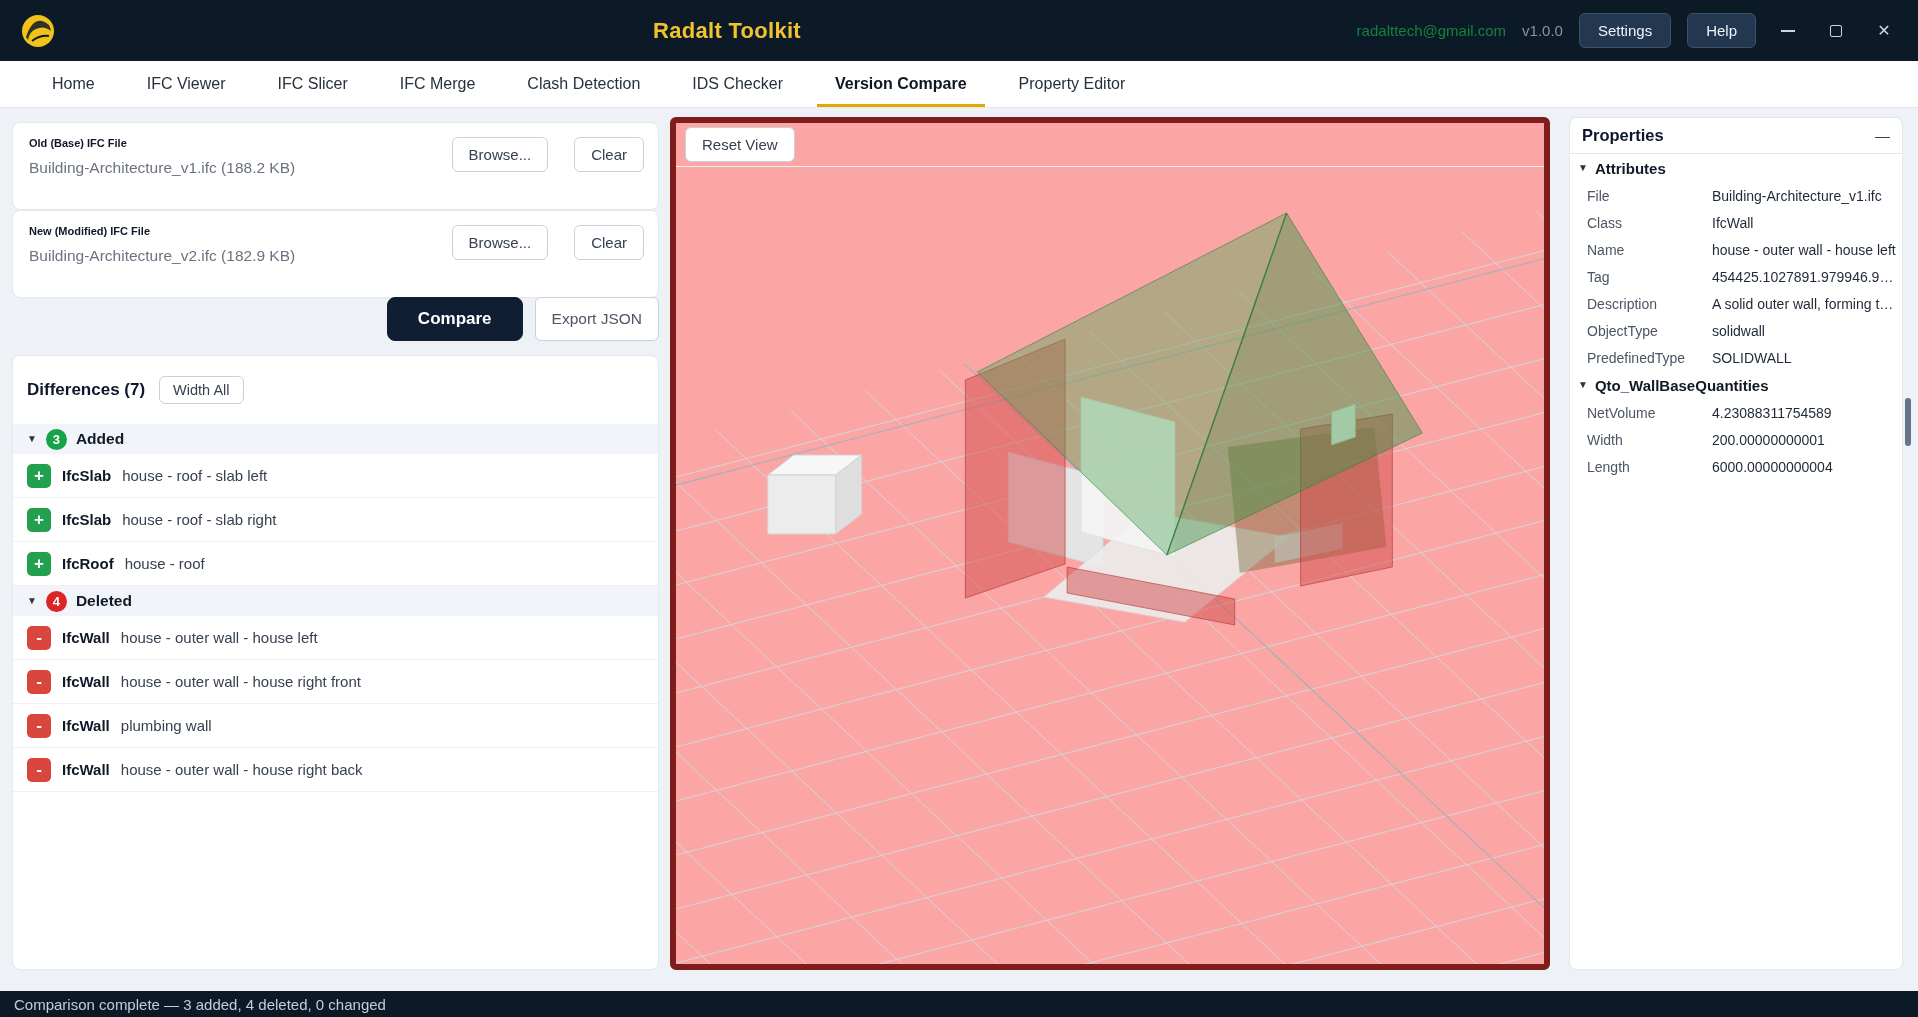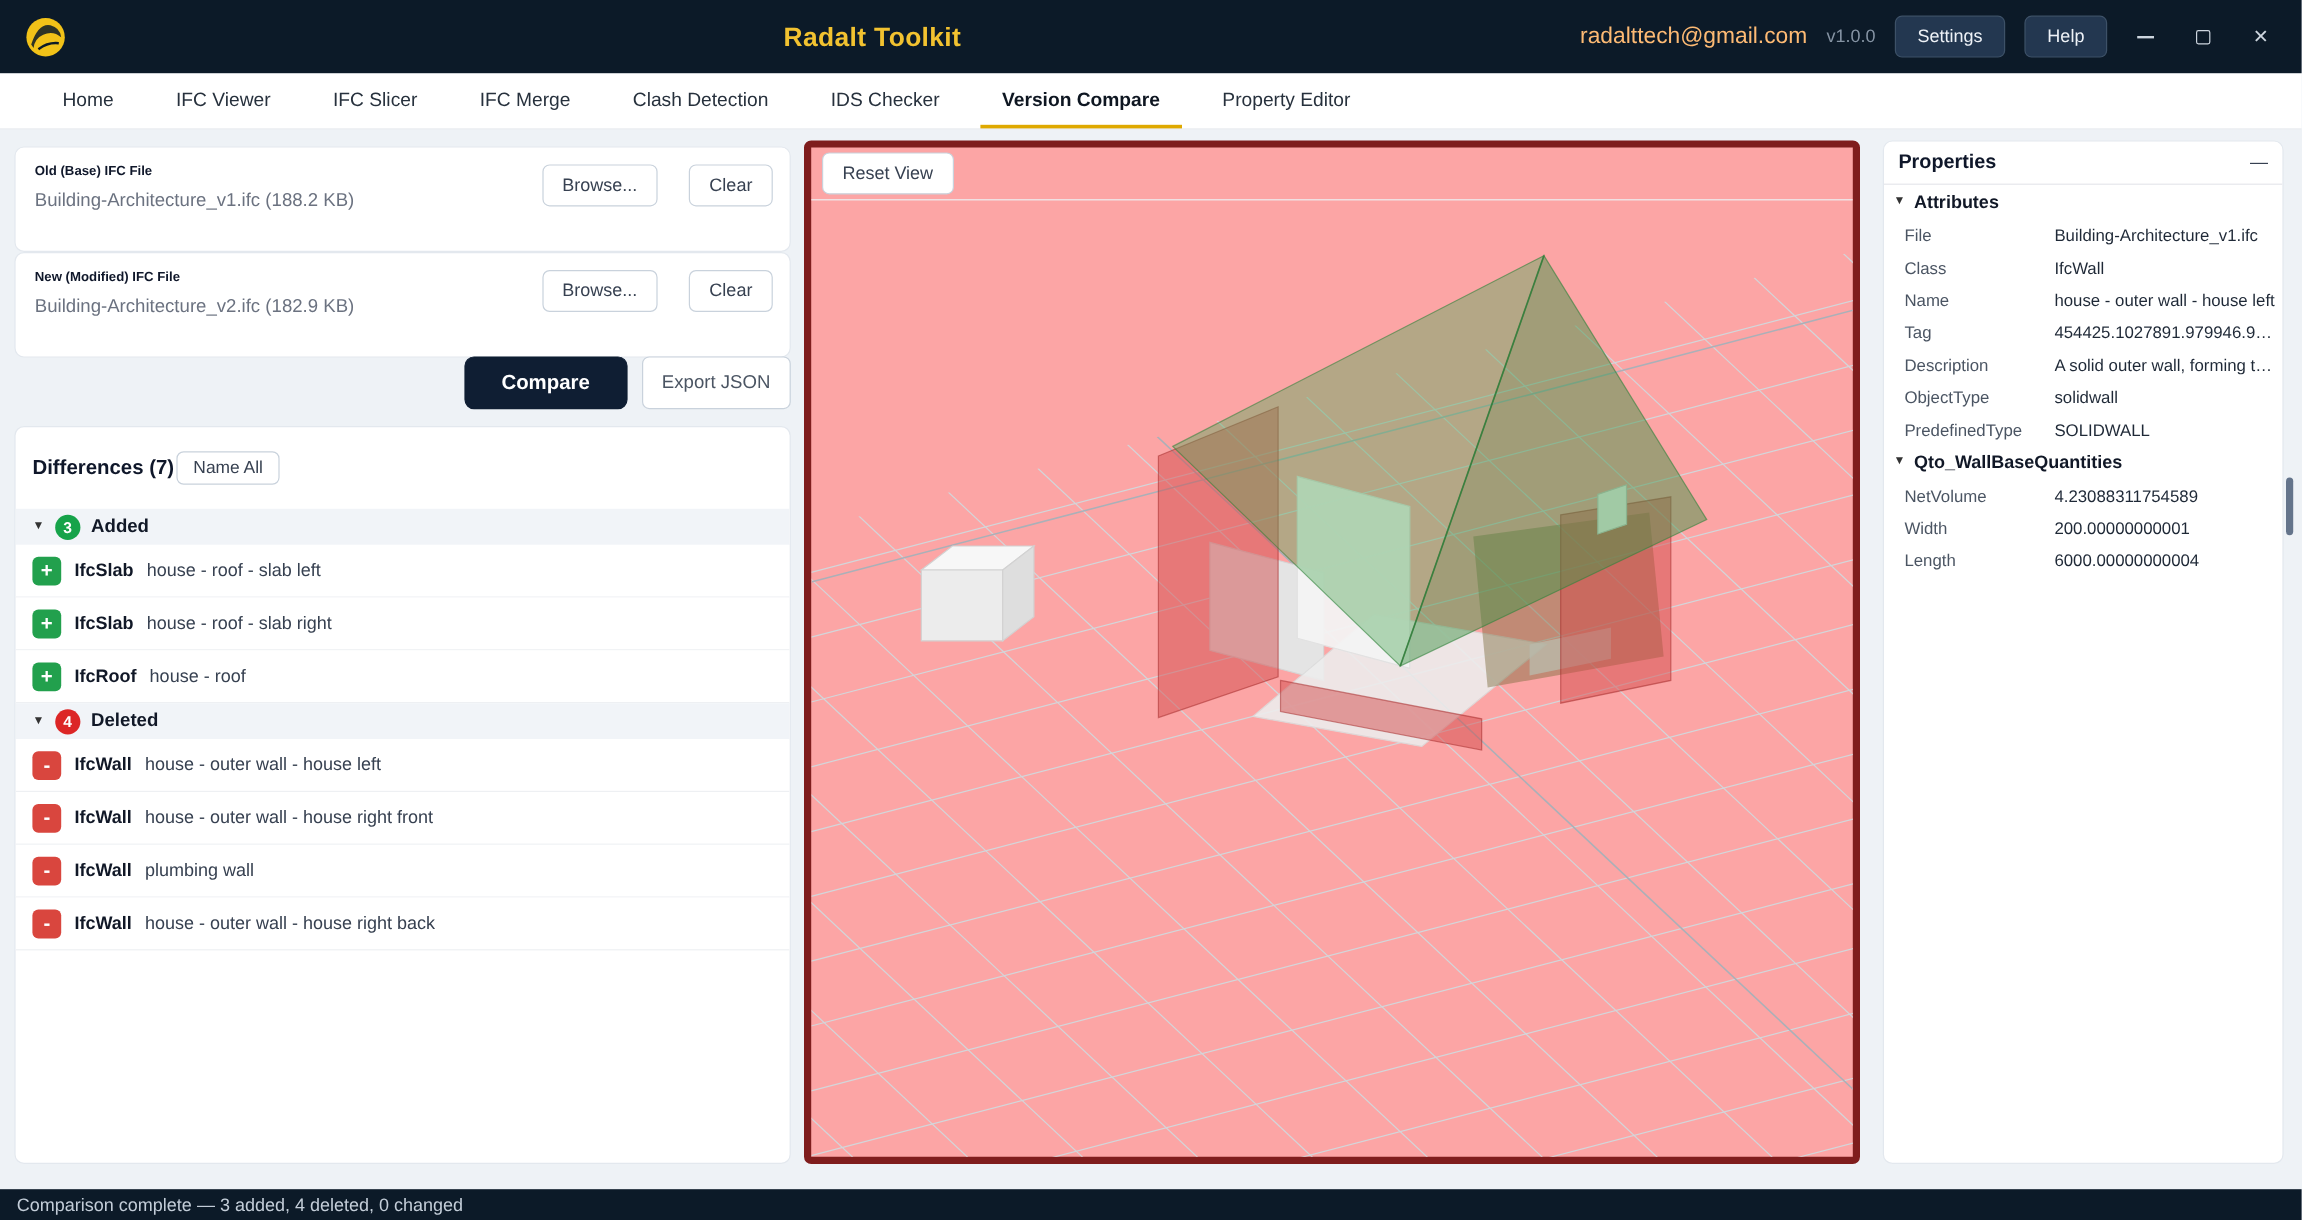--- a/index.html
+++ b/index.html
@@ -3,21 +3,21 @@
 <meta charset="utf-8">
 <style>
   *{margin:0;padding:0;box-sizing:border-box}
   html,body{width:1918px;height:1017px;overflow:hidden;background:#eef2f6;font-family:"Liberation Sans",sans-serif}
 
   
   .titlebar{position:absolute;left:0;top:0;width:1918px;height:61px;background:#0c1a28;display:flex;align-items:center;padding:0 18px;z-index:5}
   .logo{width:40px;height:40px;flex:0 0 auto}
   .app-title{position:absolute;left:727px;transform:translateX(-50%);color:#f2c230;font-size:22px;font-weight:bold;letter-spacing:.3px}
   .tb-right{margin-left:auto;display:flex;align-items:center;gap:16px}
-  .email{color:#fdba74;font-size:19px}
+  .email{color:#15803d;font-size:15px}
   .version{color:#8593a3;font-size:15px}
   .tb-btn{background:#233750;border:1px solid #3d5167;color:#eef2f7;font-size:15px;padding:8px 18px;border-radius:6px;font-family:inherit;cursor:pointer}
   .win-ctl{color:#cdd5de;width:32px;height:30px;display:flex;align-items:center;justify-content:center;font-size:16px;cursor:pointer}
   .min-glyph{width:14px;height:2px;background:#cdd5de;display:inline-block}
   .max-glyph{width:12px;height:12px;border:1.5px solid #cdd5de;border-radius:2px;display:inline-block}
 
   
   .tabbar{position:absolute;left:0;top:61px;width:1918px;height:47px;background:#fff;border-bottom:1px solid #e4e8ed;display:flex;padding-left:26px;z-index:4}
   .tab{font-size:16px;color:#27313d;padding:0 26px;display:flex;align-items:center;cursor:pointer;position:relative;white-space:nowrap}
   .tab.active{font-weight:bold;color:#0e1621}
@@ -33,21 +33,21 @@
   .file-card .file-name{font-size:15.5px;color:#6b7280}
   .file-actions{position:absolute;right:14px;top:14px;display:flex;gap:26px}
   #file-card-old{top:122px}
   #file-card-new{top:210px}
 
   .compare-row{position:absolute;left:12px;top:297px;width:647px;display:flex;justify-content:flex-end;gap:12px}
   .compare-btn{background:#0f1e33;border:1px solid #0f1e33;color:#fff;font-weight:bold;font-size:17px;padding:11px 30px;border-radius:8px;font-family:inherit;cursor:pointer}
   .export-btn{font-size:15.5px;color:#4b5563;padding:11px 16px}
 
   .diff-card{left:12px;top:355px;width:647px;height:615px;overflow:hidden}
-  .diff-header{display:flex;align-items:center;gap:2px;padding:20px 14px}
+  .diff-header{display:flex;align-items:center;gap:14px;padding:20px 14px}
   .diff-title{font-size:17px;font-weight:bold;color:#0f172a}
   .showall-btn{font-size:14.5px;padding:5px 13px;border-radius:6px}
   .diff-group{height:30px;display:flex;align-items:center;gap:9px;background:#f1f4f8;padding:0 14px;cursor:pointer}
   .caret{font-size:10px;color:#333;line-height:1}
   .badge{width:21px;height:21px;border-radius:50%;color:#fff;font-size:13px;font-weight:bold;display:flex;align-items:center;justify-content:center}
   .badge-green{background:#16a34a}
   .badge-red{background:#dc2626}
   .group-name{font-size:15.5px;font-weight:bold;color:#111827}
   .diff-item{height:44px;display:flex;align-items:center;gap:11px;padding:0 14px;border-bottom:1px solid #eef0f3;background:#fff}
   .diff-ico{width:24px;height:24px;border-radius:5px;color:#fff;font-size:17px;font-weight:bold;display:flex;align-items:center;justify-content:center;flex:0 0 auto}
@@ -134,21 +134,21 @@
 </div>
 
 <div class="compare-row">
   <button class="compare-btn">Compare</button>
   <button class="btn export-btn">Export JSON</button>
 </div>
 
 <div class="card diff-card">
   <div class="diff-header">
     <span class="diff-title">Differences (7)</span>
-    <button class="btn showall-btn">Name All</button>
+    <button class="btn showall-btn">Width All</button>
   </div>
 
   <div class="diff-group">
     <span class="caret">▼</span>
     <span class="badge badge-green">3</span>
     <span class="group-name">Added</span>
   </div>
   <div class="diff-item">
     <span class="diff-ico ico-add">+</span>
     <span class="diff-class">IfcSlab</span>

